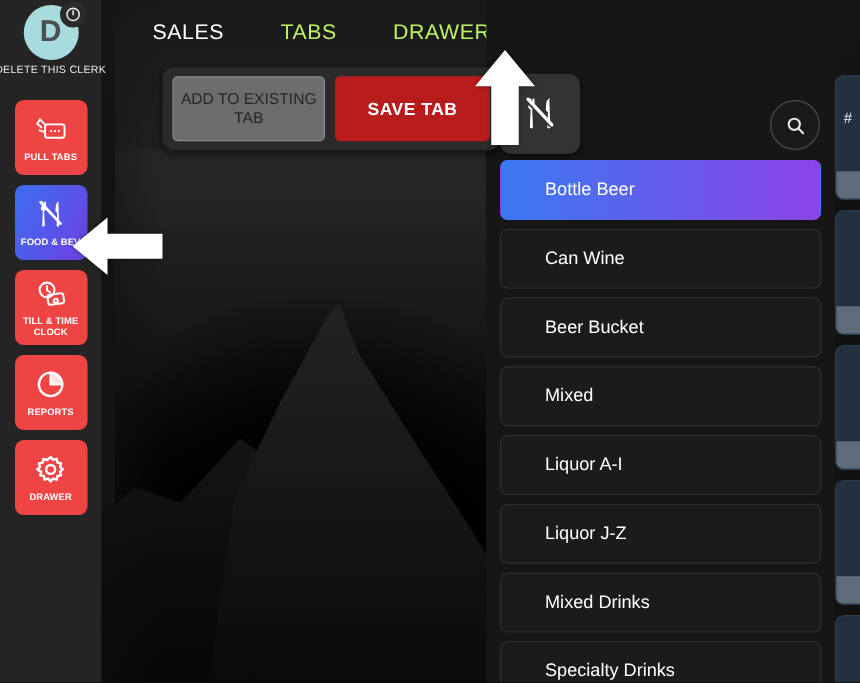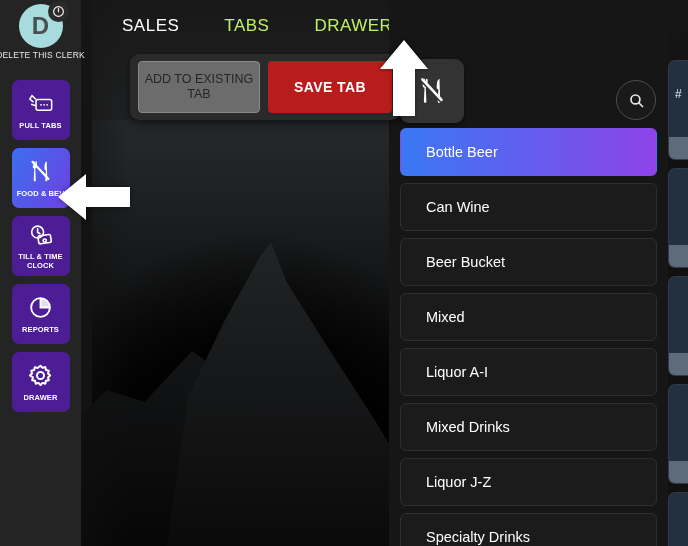--- a/index.html
+++ b/index.html
@@ -38,21 +38,21 @@
     display:flex; align-items:center; justify-content:center;
   }
   #avatar-badge svg { display:block; }
   #clerk-label {
     margin-top:2px; font-size:8.5px; color:#e8e8e8;
     letter-spacing:.2px; white-space:nowrap;
   }
 
   .side-btn {
     width:58px; height:60px; margin-top:8px;
-    background:#4c1d95; border-radius:7px;
+    background:#ef4444; border-radius:7px;
     display:flex; flex-direction:column; align-items:center; justify-content:center;
     color:#fff; cursor:pointer; flex:0 0 auto;
   }
   .side-btn.active {
     background:linear-gradient(120deg,#3b6ff0 0%,#6f3fe0 100%);
     align-items:center;
   }
   .side-btn .ic { height:26px; display:flex; align-items:center; justify-content:center; }
   .side-btn .lbl {
     margin-top:4px; font-size:7.5px; font-weight:bold;
@@ -141,21 +141,21 @@
   #search-btn {
     position:absolute; right:12px; top:80px;
     width:40px; height:40px; border-radius:50%;
     border:1px solid #4c4c4c; background:#1a1a1a;
     display:flex; align-items:center; justify-content:center; cursor:pointer;
   }
   #catlist { position:absolute; left:0; top:128px; right:0; bottom:0; padding:0 11px; }
   .cat-item {
     height:48px; margin-bottom:7px; border-radius:6px;
     background:#1b1b1b; border:1px solid #2e2e2e;
-    display:flex; align-items:center; padding-left:25px;
+    display:flex; align-items:center; padding-left:35px;
     color:#ffffff; font-size:14.5px; cursor:pointer;
   }
   .cat-item.active {
     background:linear-gradient(90deg,#3a78f2 0%,#8d43e8 100%);
     border-color:transparent;
   }
 
   
   #rightcards {
     position:absolute; right:0; top:60px; width:20px; bottom:0;
@@ -246,24 +246,24 @@
       <div class="cat-item">
         <span>Beer Bucket</span>
       </div>
       <div class="cat-item">
         <span>Mixed</span>
       </div>
       <div class="cat-item">
         <span>Liquor A-I</span>
       </div>
       <div class="cat-item">
+        <span>Liquor J-Z</span>
+      </div>
+      <div class="cat-item">
         <span>Mixed Drinks</span>
-      </div>
-      <div class="cat-item">
-        <span>Liquor J-Z</span>
       </div>
       <div class="cat-item">
         <span>Specialty Drinks</span>
       </div>
     </div>
   </div>
 
   <div id="rightcards">
     <div class="edge-card">
       <span class="ec-text">#</span>

